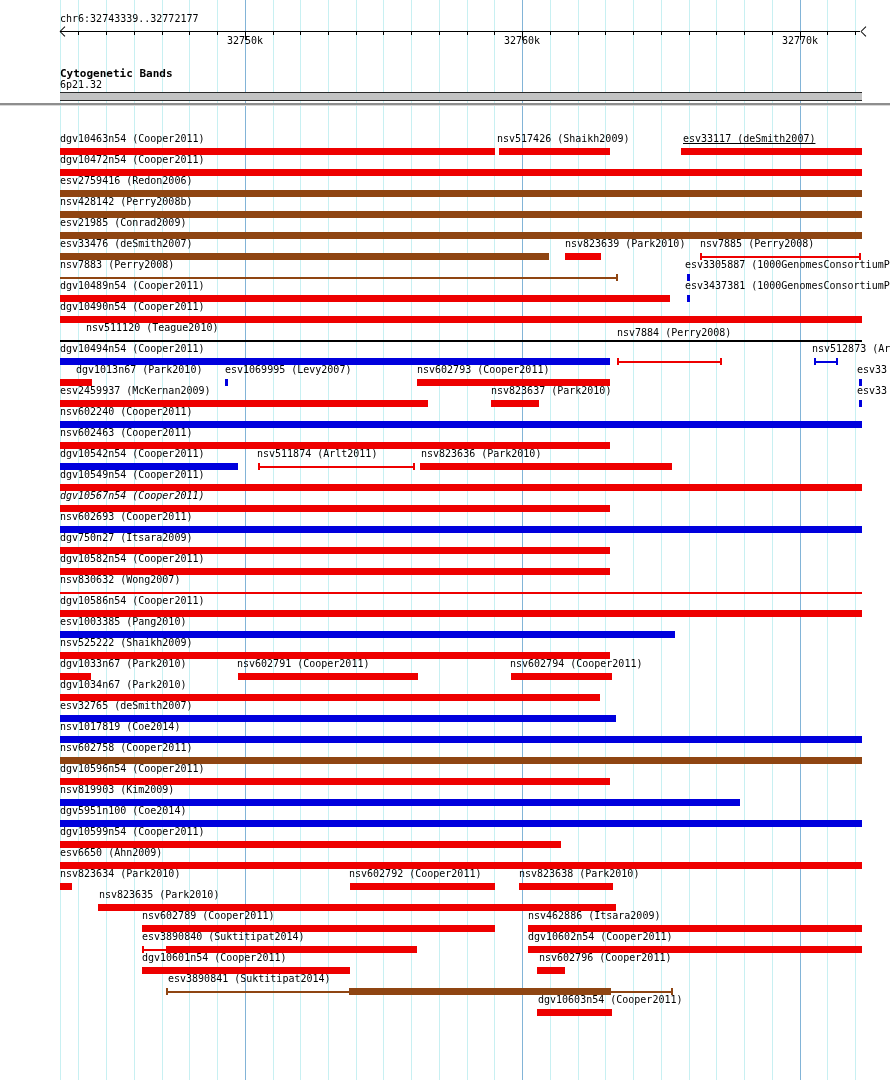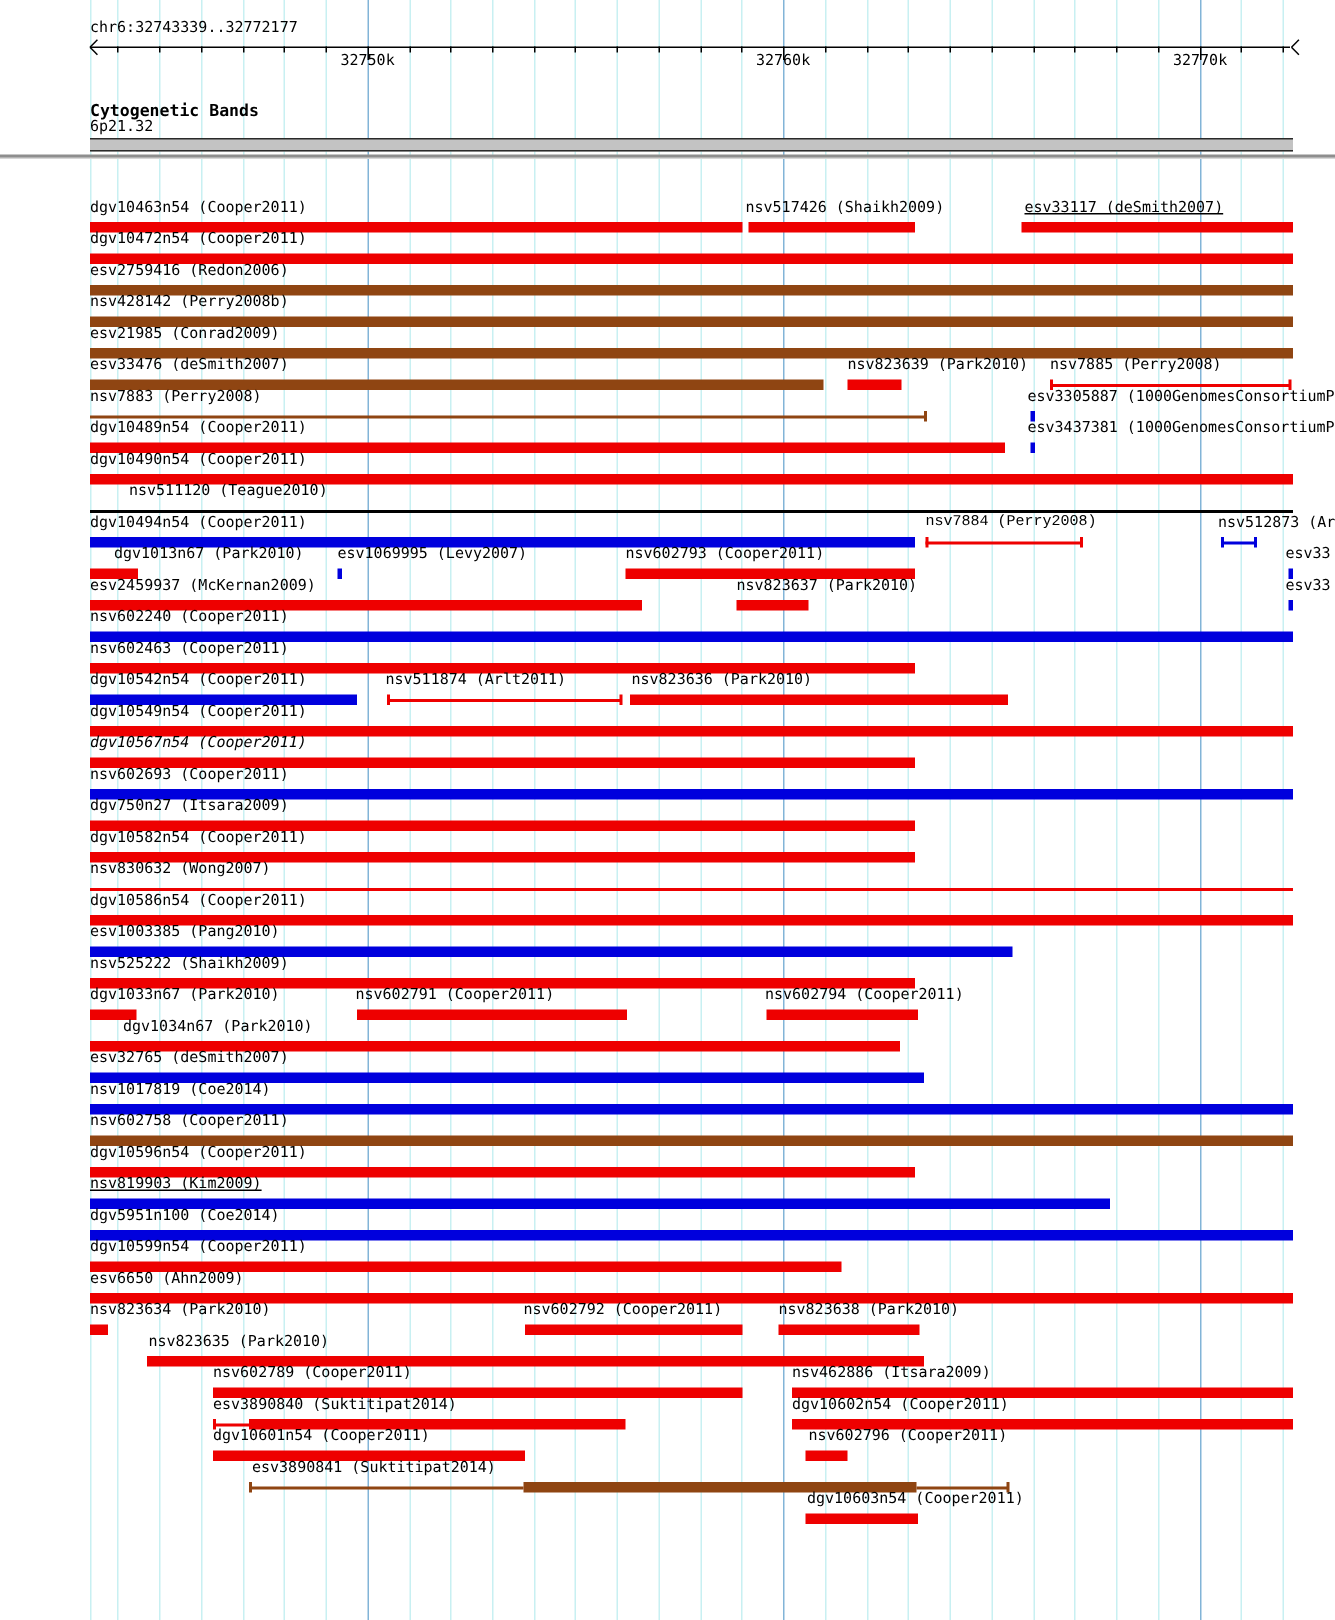--- a/index.html
+++ b/index.html
@@ -134,21 +134,21 @@
       <div class="vlabel" style="left: 60px; top: 281px;">dgv10489n54 (Cooper2011)</div>
       <div class="vbar" style="left: 60px; top: 295px; width: 610px; height: 7px; background: rgb(238, 0, 0);"></div>
       <div class="vlabel" style="left: 685px; top: 281px;">esv3437381 (1000GenomesConsortiumP</div>
       <div class="vbar" style="left: 687px; top: 295px; width: 3px; height: 7px; background: rgb(0, 0, 221);"></div>
       <div class="vlabel" style="left: 60px; top: 302px;">dgv10490n54 (Cooper2011)</div>
       <div class="vbar" style="left: 60px; top: 316px; width: 802px; height: 7px; background: rgb(238, 0, 0);"></div>
       <div class="vlabel" style="left: 60px; top: 323px; padding-left: 26px;">nsv511120 (Teague2010)</div>
       <div class="vline" style="left: 60px; top: 340px; width: 802px; height: 2px; background: rgb(0, 0, 0);"></div>
       <div class="vlabel" style="left: 60px; top: 344px;">dgv10494n54 (Cooper2011)</div>
       <div class="vbar" style="left: 60px; top: 358px; width: 550px; height: 7px; background: rgb(0, 0, 221);"></div>
-      <div class="vlabel" style="left: 617px; top: 344px; font-family: Liberation Mono, monospace;">nsv7884 (Perry2008)</div>
+      <div class="vlabel" style="left: 617px; top: 328px;">nsv7884 (Perry2008)</div>
       <div class="vline" style="left: 617px; top: 361px; width: 104px; height: 2px; background: rgb(238, 0, 0);"></div>
       <div class="vtick" style="left: 617px; top: 358px; width: 2px; height: 7px; background: rgb(238, 0, 0);"></div>
       <div class="vtick" style="left: 720px; top: 358px; width: 2px; height: 7px; background: rgb(238, 0, 0);"></div>
       <div class="vlabel" style="left: 812px; top: 344px;">nsv512873 (Ar</div>
       <div class="vline" style="left: 814px; top: 361px; width: 23px; height: 2px; background: rgb(0, 0, 221);"></div>
       <div class="vtick" style="left: 814px; top: 358px; width: 2px; height: 7px; background: rgb(0, 0, 221);"></div>
       <div class="vtick" style="left: 836px; top: 358px; width: 2px; height: 7px; background: rgb(0, 0, 221);"></div>
       <div class="vlabel" style="left: 60px; top: 365px; padding-left: 16px;">dgv1013n67 (Park2010)</div>
       <div class="vbar" style="left: 60px; top: 379px; width: 32px; height: 7px; background: rgb(238, 0, 0);"></div>
       <div class="vlabel" style="left: 225px; top: 365px;">esv1069995 (Levy2007)</div>
@@ -192,31 +192,31 @@
       <div class="vlabel" style="left: 60px; top: 617px;">esv1003385 (Pang2010)</div>
       <div class="vbar" style="left: 60px; top: 631px; width: 615px; height: 7px; background: rgb(0, 0, 221);"></div>
       <div class="vlabel" style="left: 60px; top: 638px;">nsv525222 (Shaikh2009)</div>
       <div class="vbar" style="left: 60px; top: 652px; width: 550px; height: 7px; background: rgb(238, 0, 0);"></div>
       <div class="vlabel" style="left: 60px; top: 659px;">dgv1033n67 (Park2010)</div>
       <div class="vbar" style="left: 60px; top: 673px; width: 31px; height: 7px; background: rgb(238, 0, 0);"></div>
       <div class="vlabel" style="left: 237px; top: 659px;">nsv602791 (Cooper2011)</div>
       <div class="vbar" style="left: 238px; top: 673px; width: 180px; height: 7px; background: rgb(238, 0, 0);"></div>
       <div class="vlabel" style="left: 510px; top: 659px;">nsv602794 (Cooper2011)</div>
       <div class="vbar" style="left: 511px; top: 673px; width: 101px; height: 7px; background: rgb(238, 0, 0);"></div>
-      <div class="vlabel" style="left: 44px; top: 680px; padding-left: 38px;">dgv1034n67 (Park2010)</div>
+      <div class="vlabel" style="left: 60px; top: 680px;">dgv1034n67 (Park2010)</div>
       <div class="vbar" style="left: 60px; top: 694px; width: 540px; height: 7px; background: rgb(238, 0, 0);"></div>
       <div class="vlabel" style="left: 60px; top: 701px;">esv32765 (deSmith2007)</div>
       <div class="vbar" style="left: 60px; top: 715px; width: 556px; height: 7px; background: rgb(0, 0, 221);"></div>
       <div class="vlabel" style="left: 60px; top: 722px;">nsv1017819 (Coe2014)</div>
       <div class="vbar" style="left: 60px; top: 736px; width: 802px; height: 7px; background: rgb(0, 0, 221);"></div>
       <div class="vlabel" style="left: 60px; top: 743px;">nsv602758 (Cooper2011)</div>
       <div class="vbar" style="left: 60px; top: 757px; width: 802px; height: 7px; background: rgb(143, 69, 18);"></div>
       <div class="vlabel" style="left: 60px; top: 764px;">dgv10596n54 (Cooper2011)</div>
       <div class="vbar" style="left: 60px; top: 778px; width: 550px; height: 7px; background: rgb(238, 0, 0);"></div>
-      <div class="vlabel" style="left: 60px; top: 785px; text-decoration: underline;">nsv819903 (Kim2009)</div>
+      <div class="vlabel" style="left: 60px; top: 785px;">nsv819903 (Kim2009)</div>
       <div class="vbar" style="left: 60px; top: 799px; width: 680px; height: 7px; background: rgb(0, 0, 221);"></div>
       <div class="vlabel" style="left: 60px; top: 806px;">dgv5951n100 (Coe2014)</div>
       <div class="vbar" style="left: 60px; top: 820px; width: 802px; height: 7px; background: rgb(0, 0, 221);"></div>
       <div class="vlabel" style="left: 60px; top: 827px;">dgv10599n54 (Cooper2011)</div>
       <div class="vbar" style="left: 60px; top: 841px; width: 501px; height: 7px; background: rgb(238, 0, 0);"></div>
       <div class="vlabel" style="left: 60px; top: 848px;">esv6650 (Ahn2009)</div>
       <div class="vbar" style="left: 60px; top: 862px; width: 802px; height: 7px; background: rgb(238, 0, 0);"></div>
       <div class="vlabel" style="left: 60px; top: 869px;">nsv823634 (Park2010)</div>
       <div class="vbar" style="left: 60px; top: 883px; width: 12px; height: 7px; background: rgb(238, 0, 0);"></div>
       <div class="vlabel" style="left: 349px; top: 869px;">nsv602792 (Cooper2011)</div>

